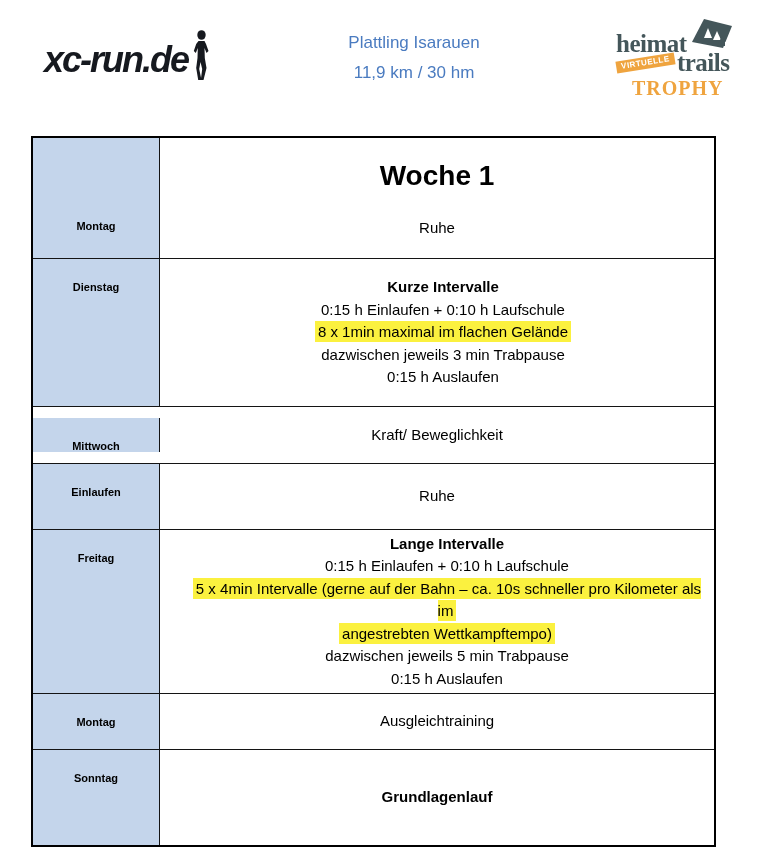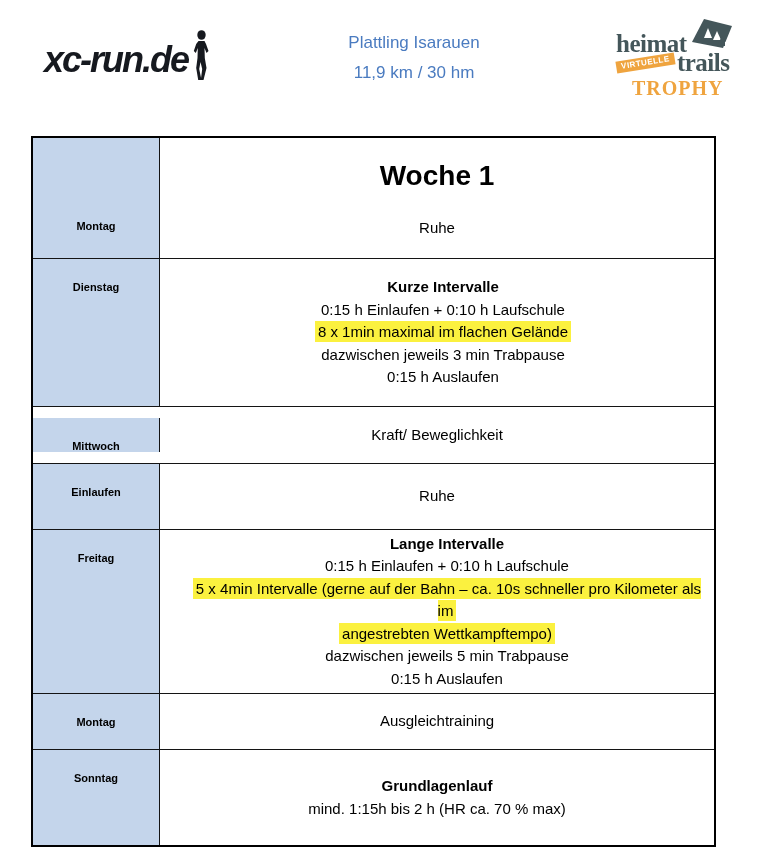--- a/index.html
+++ b/index.html
@@ -232,17 +232,16 @@
     <div class="day">Montag</div>
     <div class="content">
           <div class="line"><span>Ausgleichtraining</span></div>
         </div>
   </div>
 
   <div class="trow row-6">
     <div class="day">Sonntag</div>
     <div class="content">
           <div class="line"><span class="b">Grundlagenlauf</span></div>
-          <div class="line"><span>mind. 1:15h bis 2 h (HR ca. 70 % max)</span></div>
         </div>
   </div>
 </div>
 </div>
 
 </body></html>

